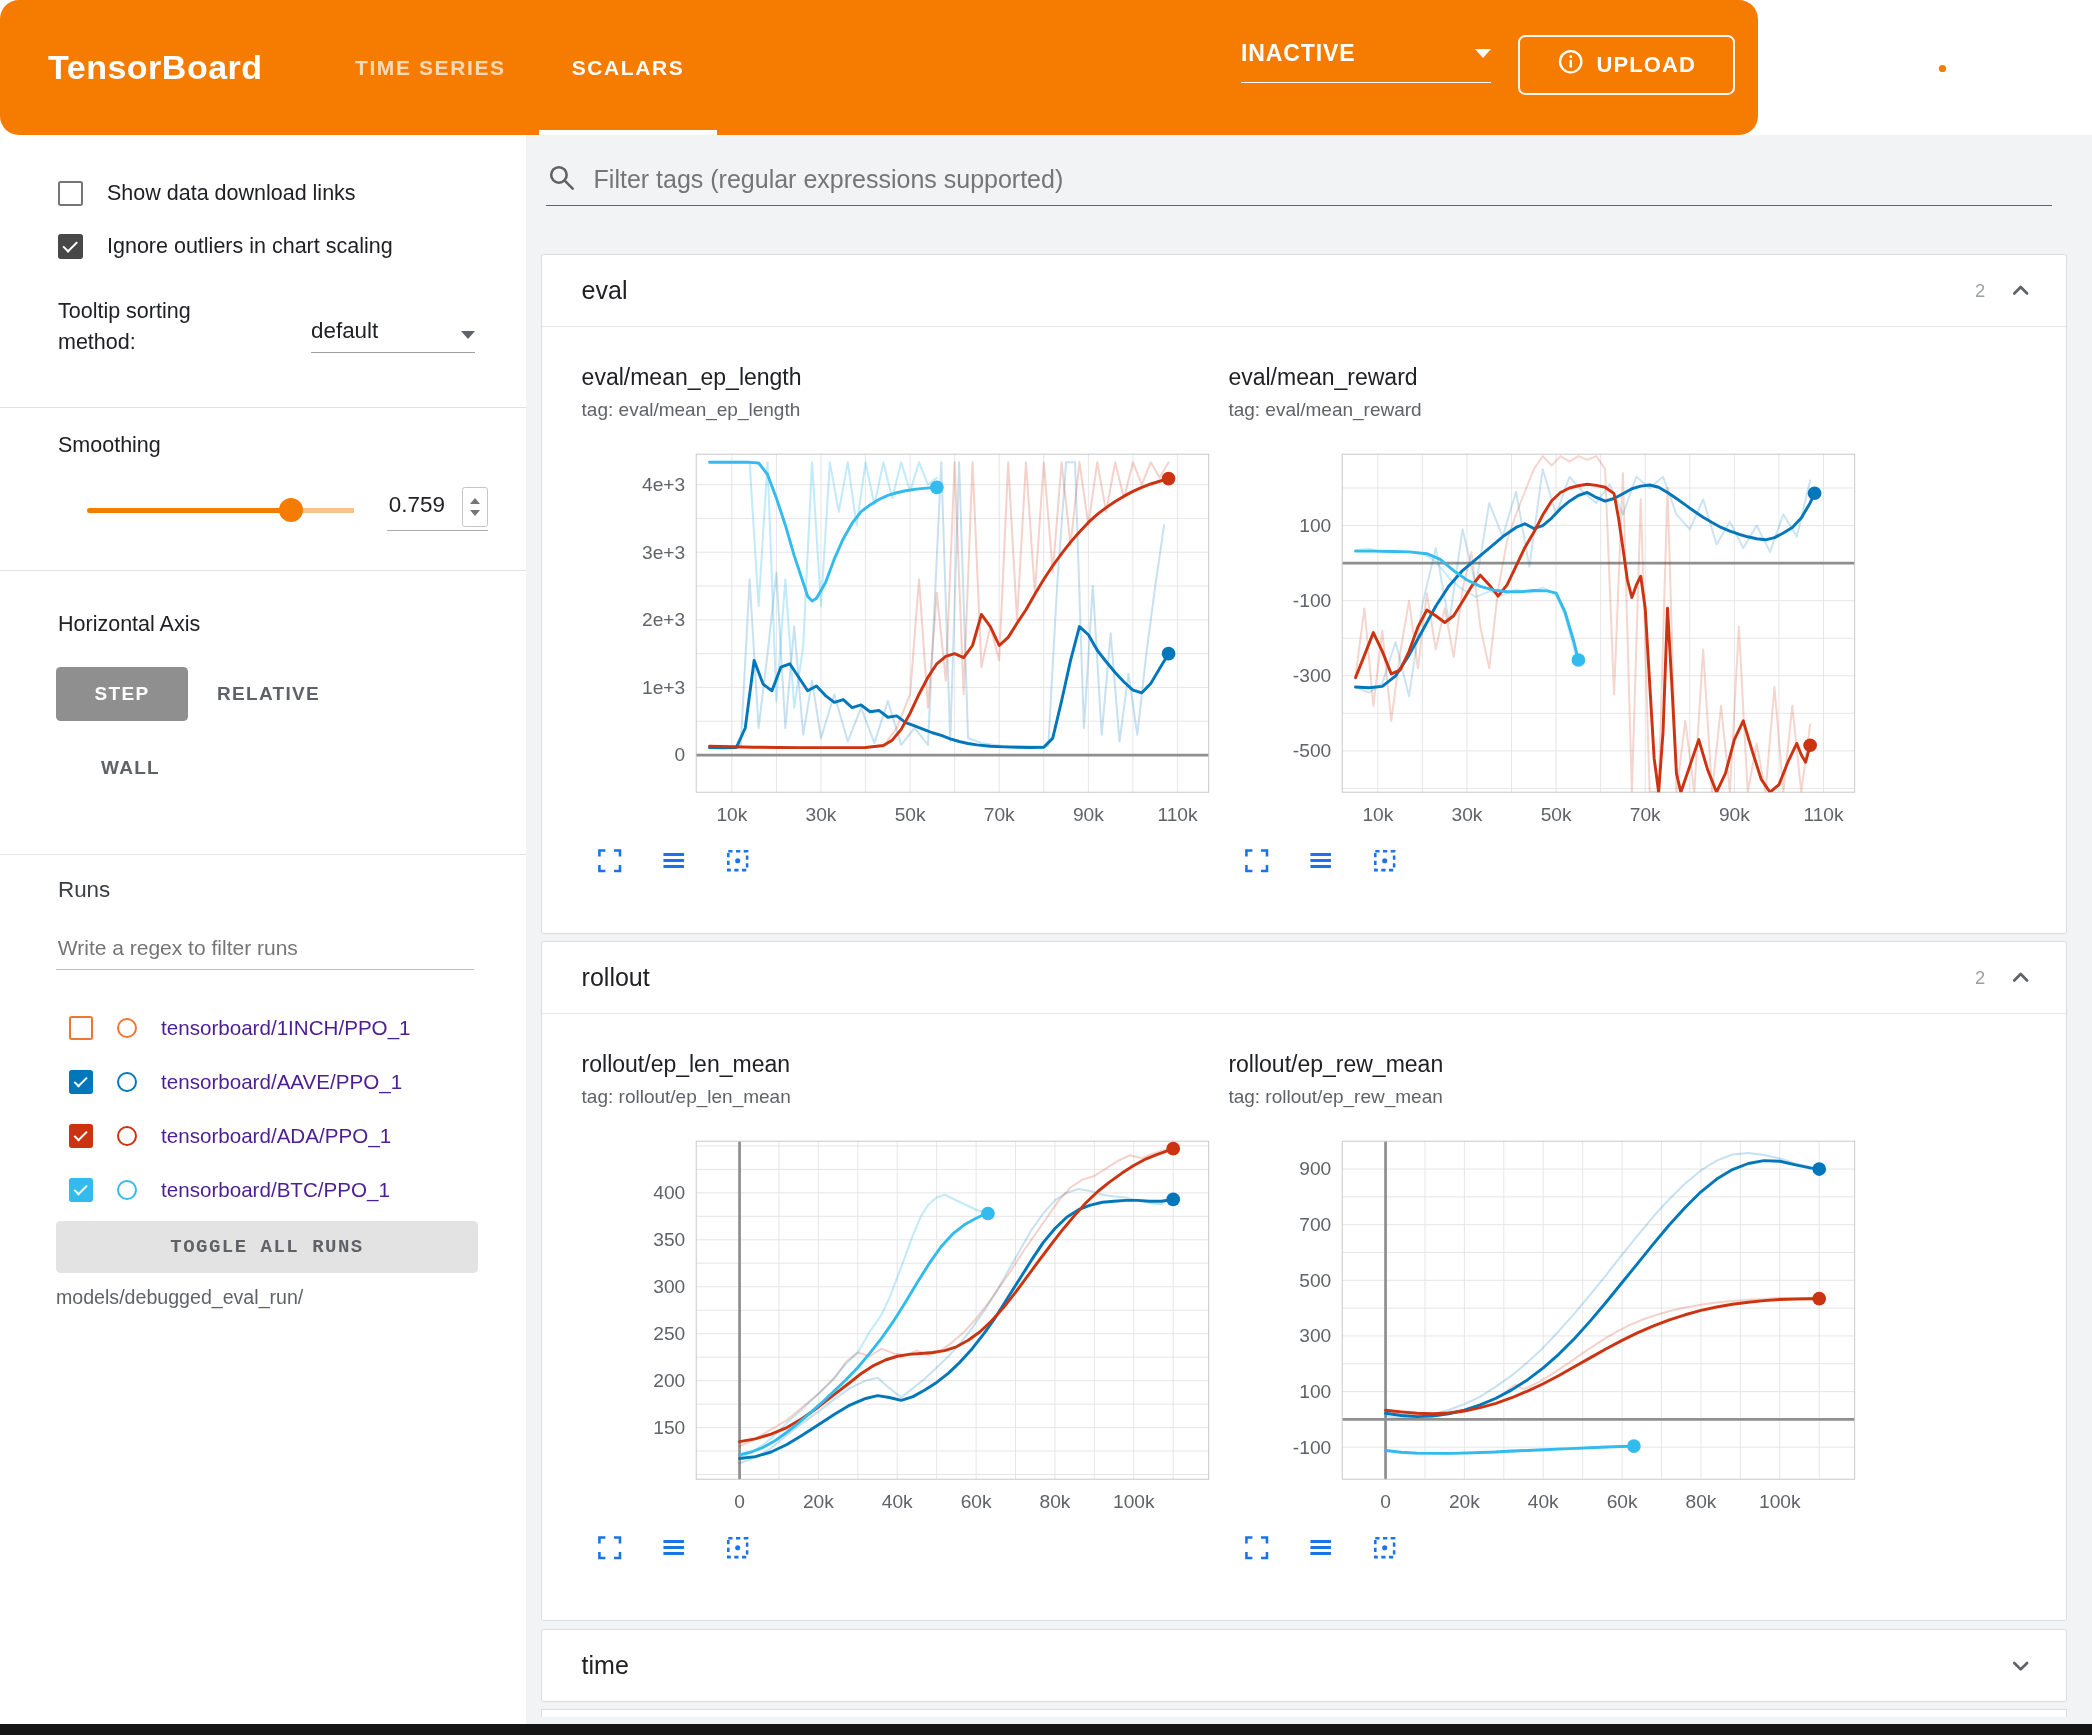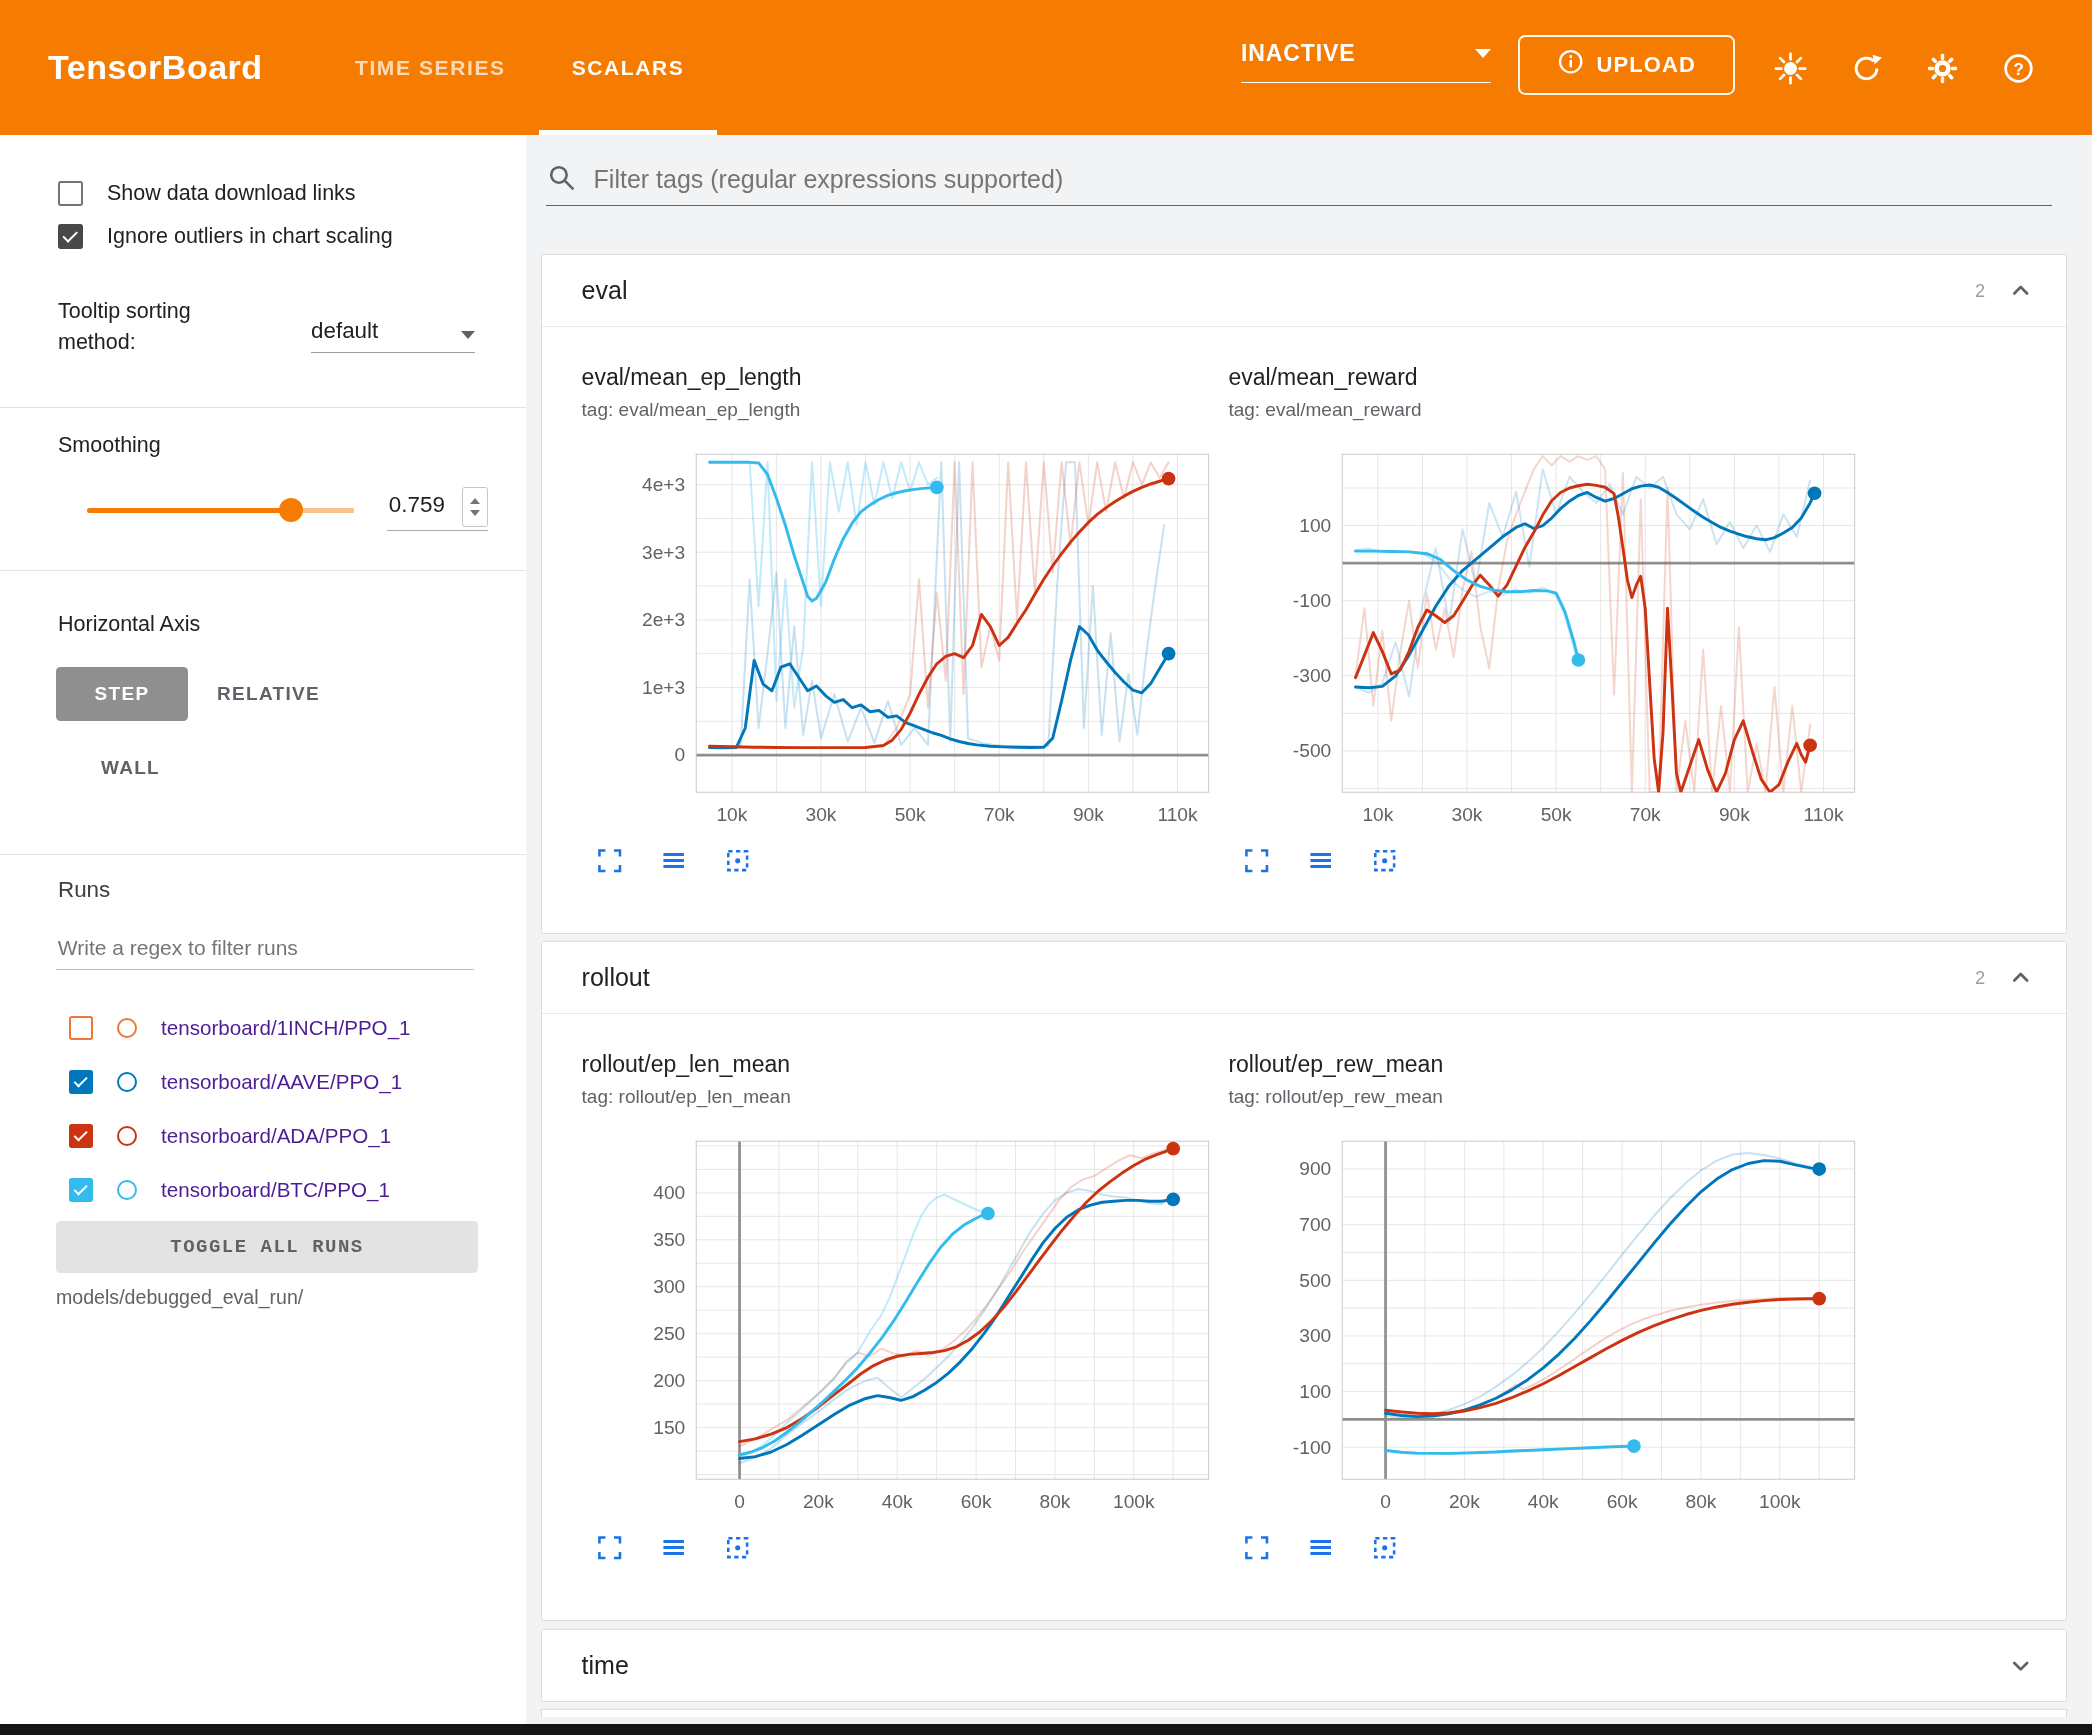--- a/index.html
+++ b/index.html
@@ -1,39 +1,39 @@
 <!DOCTYPE html>
 <html style="font-size:14.6px"><head>
 <meta charset="utf-8">
 <style>
   html,body{margin:0;padding:0;}
   body{font-family:"Liberation Sans",sans-serif;background:#333;}
   .page{position:relative;width:2092px;height:1735px;background:#fff;overflow:hidden;}
 
   
-  .appbar{position:absolute;top:0;left:0;width:2092px;height:135px;background:#f57c00;color:#fff;z-index:5;}
+  .appbar{position:absolute;top:0;left:0;width:1758px;height:135px;background:#f57c00;color:#fff;z-index:5;border-radius:19px;}
   .logo{position:absolute;left:48px;top:0;height:135px;line-height:135px;font-size:34px;font-weight:bold;letter-spacing:0.5px;}
   .tabs{position:absolute;left:322px;top:0;height:135px;display:flex;}
   .tab{position:relative;height:135px;line-height:135px;padding:0 33px;font-size:21px;letter-spacing:1.6px;font-weight:600;color:rgba(255,255,255,.72);cursor:pointer;}
   .tab.active{color:#fff;}
   .tab .tab-underline{display:none;}
   .tab.active .tab-underline{display:block;position:absolute;left:0;right:0;bottom:0;height:4.6px;background:#fff;}
   .status{position:absolute;left:1241px;top:40px;width:250px;border-bottom:1.8px solid #fff;padding-bottom:14.6px;font-size:23px;font-weight:600;letter-spacing:0.9px;display:flex;align-items:center;cursor:pointer;}
   .status-caret{margin-left:auto;width:0;height:0;border-left:8.2px solid transparent;border-right:8.2px solid transparent;border-top:9.1px solid #fff;}
   .upload{position:absolute;left:1518px;top:35px;width:217px;height:60px;border:2.3px solid rgba(255,255,255,.95);border-radius:7.3px;display:flex;align-items:center;justify-content:center;gap:12px;font-size:22px;font-weight:600;letter-spacing:1.1px;background:transparent;color:#fff;cursor:pointer;}
   .hicon{position:absolute;top:46px;width:44px;height:44px;display:flex;align-items:center;justify-content:center;cursor:pointer;}
 
   
   .sidebar{position:absolute;top:135px;left:0;width:526px;height:1589px;background:#fff;}
   .cb{width:25px;height:25px;border:2.3px solid #757575;border-radius:2.7px;background:#fff;position:relative;box-sizing:border-box;flex:none;}
   .cb.checked{background:var(--c,#484848);border-color:var(--c,#484848);}
   .cb.checked::after{content:"";position:absolute;left:2.7px;top:4.6px;width:12px;height:5.5px;border-left:2.7px solid #fff;border-bottom:2.7px solid #fff;transform:rotate(-45deg);}
   .side-row{position:absolute;left:58px;display:flex;align-items:center;gap:24px;font-size:21.5px;color:#202124;white-space:nowrap;}
   .row-cb1{top:40px;height:37px;}
-  .row-cb2{top:83px;height:37px;}
+  .row-cb2{top:93px;height:37px;}
   .tooltip-label{position:absolute;left:58px;top:161px;width:183px;font-size:21.5px;line-height:31px;color:#202124;}
   .tooltip-select{position:absolute;left:311px;top:183px;width:164px;display:flex;align-items:flex-end;border-bottom:1.4px solid #9e9e9e;padding-bottom:8.2px;font-size:22.4px;color:#202124;cursor:pointer;}
   .gray-caret{margin-left:auto;width:0;height:0;border-left:7.3px solid transparent;border-right:7.3px solid transparent;border-top:8.2px solid #5f6368;margin-bottom:4.6px;}
   .divider{position:absolute;left:0;width:526px;height:0.9px;background:#e2e2e2;}
   .d1{top:272px;}.d2{top:435px;}.d3{top:719px;}
   .smoothing-label{position:absolute;left:58px;top:298px;font-size:21.5px;color:#202124;}
   .slider-track{position:absolute;left:87px;top:373px;width:267px;height:4.6px;background:#f57c00;border-radius:2.7px;cursor:pointer;}
   .slider-track::after{content:"";position:absolute;left:203px;right:0;top:0;bottom:0;background:#f8c48e;border-radius:2.7px;}
   .slider-knob{position:absolute;left:279px;top:363px;width:24px;height:24px;border-radius:50%;background:#f57c00;cursor:pointer;z-index:2;}
   .smooth-box{position:absolute;left:387px;top:349px;width:101px;height:46px;border-bottom:1.8px solid #ababab;display:flex;align-items:center;}

